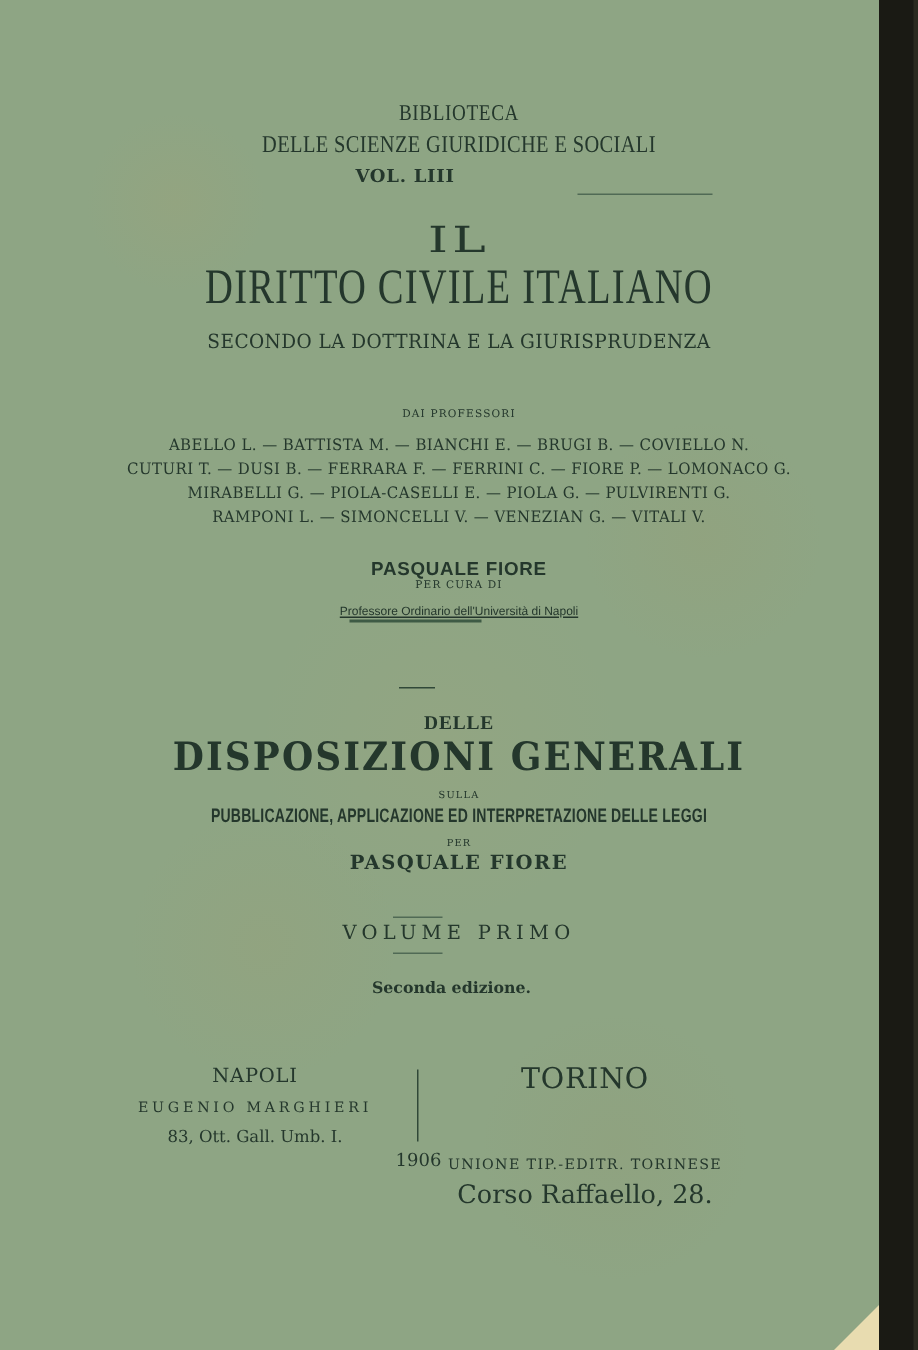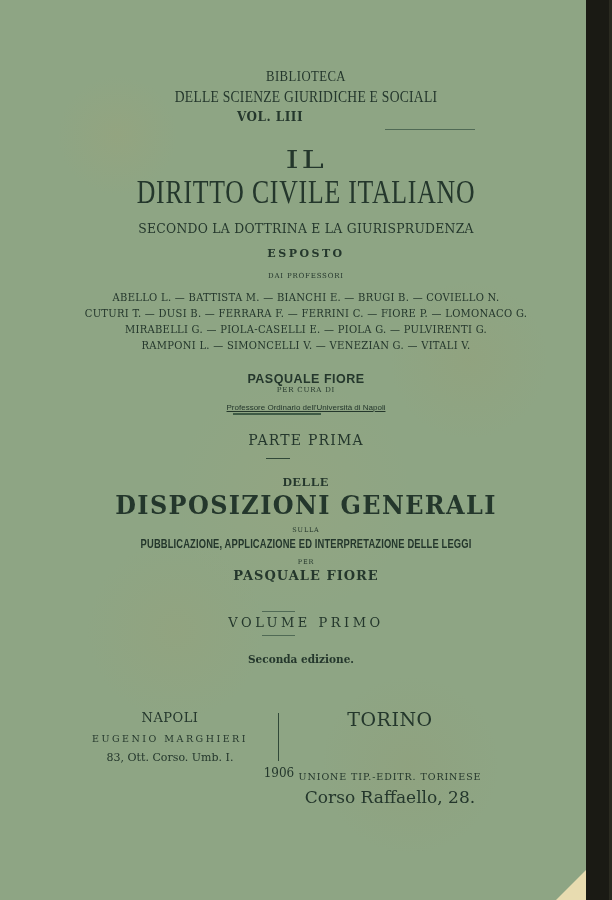--- a/index.html
+++ b/index.html
@@ -84,50 +84,48 @@
 <div class="cover">
 
   <div class="line cond series1">BIBLIOTECA</div>
   <div class="line cond series2">DELLE SCIENZE GIURIDICHE E SOCIALI</div>
   <div class="line series3">VOL. LIII</div>
   <div class="rule-top"></div>
 
   <div class="line il">IL</div>
   <div class="line main-title">DIRITTO CIVILE ITALIANO</div>
   <div class="line subtitle">SECONDO LA DOTTRINA E LA GIURISPRUDENZA</div>
-  <div class="line esposto">ESPOSTO</div>
 
   <div class="line dai">DAI PROFESSORI</div>
   <div class="line authors a1">ABELLO L. — BATTISTA M. — BIANCHI E. — BRUGI B. — COVIELLO N.</div>
   <div class="line authors a2">CUTURI T. — DUSI B. — FERRARA F. — FERRINI C. — FIORE P. — LOMONACO G.</div>
   <div class="line authors a3">MIRABELLI G. — PIOLA-CASELLI E. — PIOLA G. — PULVIRENTI G.</div>
   <div class="line authors a4">RAMPONI L. — SIMONCELLI V. — VENEZIAN G. — VITALI V.</div>
 
   <div class="line percura">PER CURA DI</div>
   <div class="line fiore1">PASQUALE FIORE</div>
   <div class="line prof">Professore Ordinario dell'Università di Napoli</div>
   <div class="rule-mid"></div>
 
-  <div class="line parte">PARTE PRIMA</div>
   <div class="rule-parte"></div>
   <div class="line delle">DELLE</div>
   <div class="line disp">DISPOSIZIONI GENERALI</div>
   <div class="line sulla">SULLA</div>
   <div class="line pubb">PUBBLICAZIONE, APPLICAZIONE ED INTERPRETAZIONE DELLE LEGGI</div>
   <div class="line per">PER</div>
   <div class="line fiore2">PASQUALE FIORE</div>
 
   <div class="rule-vol1"></div>
   <div class="line volume">VOLUME PRIMO</div>
   <div class="rule-vol2"></div>
   <div class="line seconda">Seconda edizione.</div>
 
   <div class="pub napoli">NAPOLI</div>
   <div class="pub marghieri">EUGENIO MARGHIERI</div>
-  <div class="pub addr1">83, Ott. Corso. Umb. I.</div>
+  <div class="pub addr1">83, Ott. Gall. Umb. I.</div>
 
   <div class="divider"></div>
 
   <div class="pub torino">TORINO</div>
   <div class="pub unione">UNIONE TIP.-EDITR. TORINESE</div>
   <div class="pub addr2">Corso Raffaello, 28.</div>
 
   <div class="pub year">1906</div>
 
   <div class="corner"></div>

